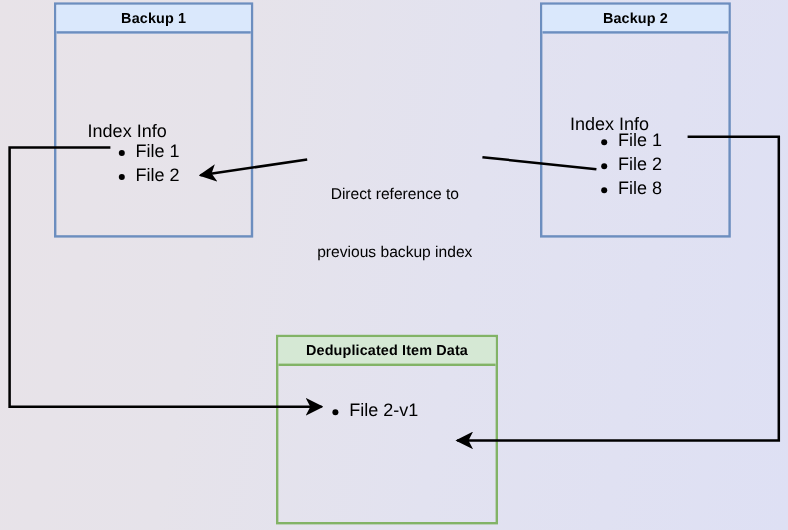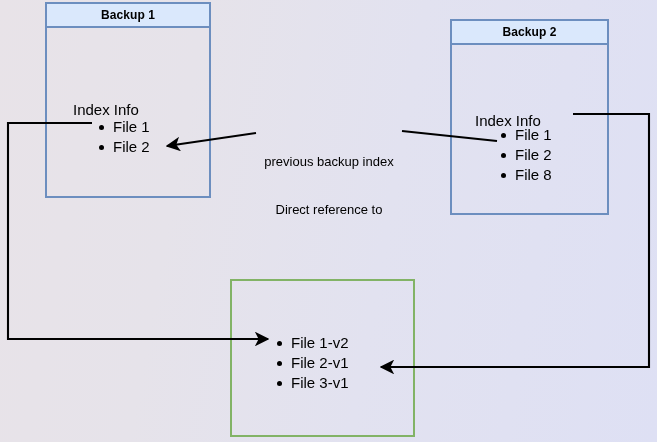--- a/index.html
+++ b/index.html
@@ -105,35 +105,34 @@
 
   <div class="box box-blue" style="left:45px; top:2px; width:166px; height:196px;">
     <div class="box-header hdr-blue">Backup 1</div>
     <div class="index-label" style="left:26px; top:56px;">Index Info</div>
     <ul class="bullet-list" style="left:50px; top:113px;">
       <li>File 1</li>
       <li>File 2</li>
     </ul>
   </div>
 
-  <div class="box box-blue" style="left:450px; top:19px; width:159px; height:196px;">
+  <div class="box box-blue" style="left:450px; top:2px; width:159px; height:196px;">
     <div class="box-header hdr-blue">Backup 2</div>
     <div class="index-label" style="left:23px; top:50px;">Index Info</div>
     <ul class="bullet-list" style="left:47px; top:104px;">
       <li>File 1</li>
       <li>File 2</li>
       <li>File 8</li>
     </ul>
   </div>
 
   <div class="box box-green" style="left:230px; top:279px; width:185px; height:158px;">
+    <div class="box-header hdr-green">Deduplicated Item Data</div>
     <ul class="bullet-list" style="left:43px; top:52px;">
-      <li>File 1-v2</li>
       <li>File 2-v1</li>
-      <li>File 3-v1</li>
     </ul>
   </div>
 
   <svg class="edges" viewBox="0 0 657 442" xmlns="http://www.w3.org/2000/svg">
     <defs>
       <marker id="arrowhead" viewBox="0 0 10 10" refX="9" refY="5" markerWidth="7" markerHeight="7" orient="auto-start-reverse">
         <path d="M 0 0 L 10 5 L 0 10 L 2.6 5 z" fill="#000000"></path>
       </marker>
     </defs>
 
@@ -145,17 +144,17 @@
       <path d="M 573 114 L 649 114 L 649 367 L 381 367" fill="none" stroke="#000000" stroke-width="2.1" marker-end="url(#arrowhead)"></path>
     </g>
 
     <g>
       <path d="M 497 141 L 402 131" fill="none" stroke="#000000" stroke-width="2.1"></path>
       <path d="M 256 133 L 167 146" fill="none" stroke="#000000" stroke-width="2.1" marker-end="url(#arrowhead)"></path>
     </g>
   </svg>
 
   <div class="center-label" style="left:262px; top:122px; width:134px;">
+    <div>Direct reference to</div>
     <div>previous backup index</div>
-    <div>Direct reference to</div>
   </div>
 
 </div>
 
 </body></html>

